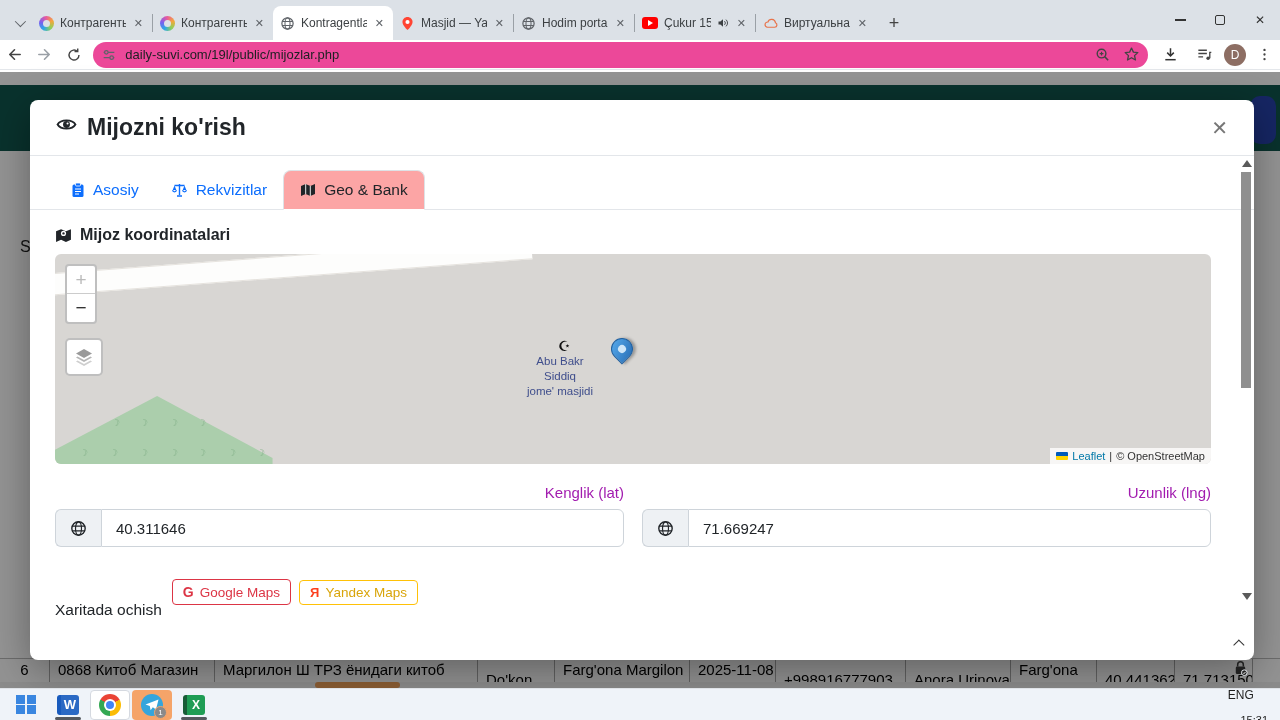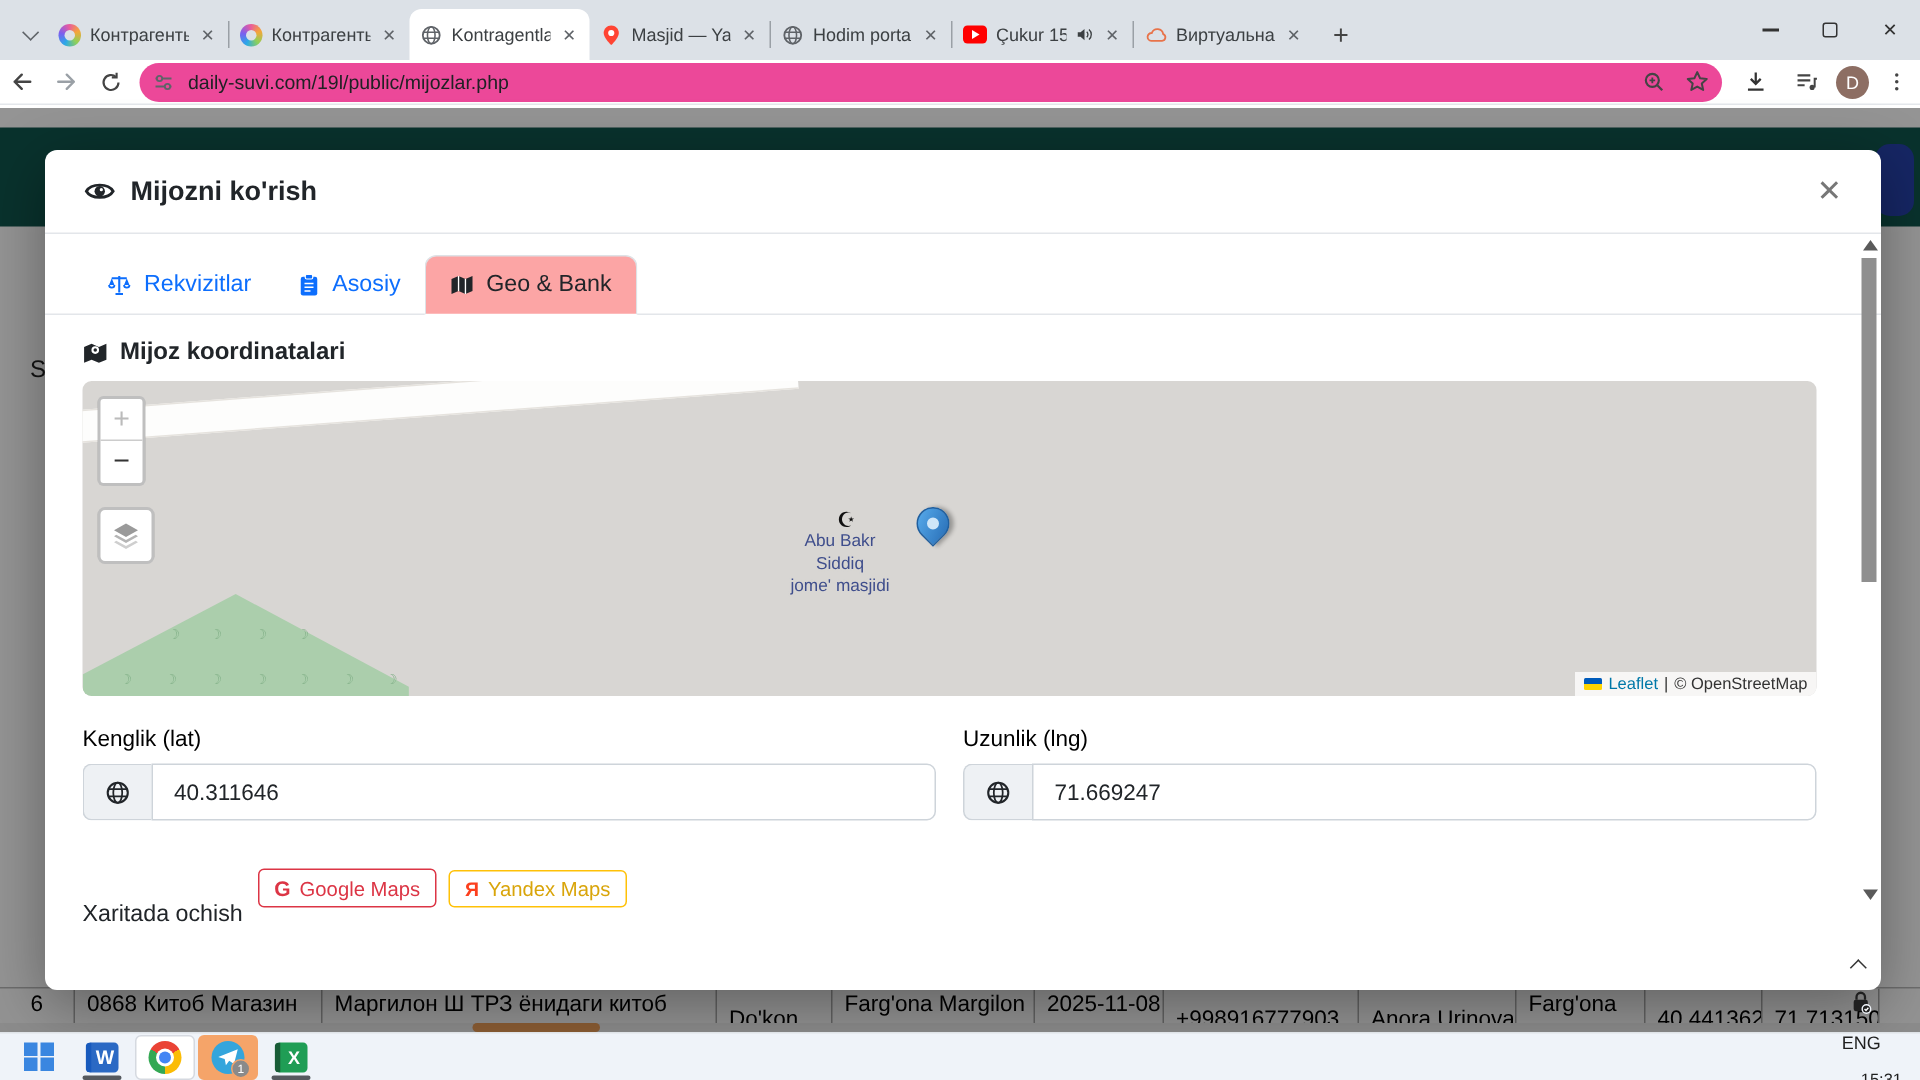--- a/index.html
+++ b/index.html
@@ -42,21 +42,21 @@
   .bg-row { position:absolute; left:0; top:586px; width:1280px; height:28px; background:#fdfdfd; display:flex; font-size:15px; color:#000; border-top:1px solid #bbb; overflow:hidden; }
   .bg-cell { border-right:1px solid #aaa; padding:2px 8px 0 8px; white-space:nowrap; overflow:hidden; flex:none; }
   .bg-cell.low { padding-top:12px; }
   .hscroll { position:absolute; left:0; top:610px; width:1280px; height:6px; background:#f1f1f1; }
   .hthumb { position:absolute; left:315px; top:0; width:85px; height:6px; background:#f0a05a; border-radius:3px; }
   .overlay { position:absolute; inset:0; background:rgba(0,0,0,0.42); }
 
   
   .modal { position:absolute; left:30px; top:100px; width:1224px; height:560px; background:#fff; border-radius:8px; box-shadow:0 10px 40px rgba(0,0,0,.35); overflow:hidden; }
   .m-header { height:56px; display:flex; align-items:center; padding:0 26px; border-bottom:1px solid #e3e6ea; }
-  .m-title { display:flex; align-items:flex-start; gap:10px; font-size:18px; font-weight:bold; color:#212529; }
+  .m-title { display:flex; align-items:flex-start; gap:10px; font-size:23px; font-weight:bold; color:#212529; }
   .m-close { margin-left:auto; font-size:20px; color:#777; font-weight:400; cursor:pointer; }
 
   .m-tabs { display:flex; align-items:flex-end; padding:14px 25px 0 25px; border-bottom:1px solid #e3e6ea; }
   .m-tab { display:flex; align-items:center; gap:8px; font-size:15.5px; padding:10px 16px; color:#0d6efd; cursor:pointer; }
   .m-tab.active { color:#212529; background:#fca5a5; border:1px solid #dee2e6; border-bottom:1px solid #fff; border-radius:8px 8px 0 0; margin-bottom:-1px; }
 
   .m-body { padding:16px 43px 0 25px; position:relative; }
   .sec-title { display:flex; align-items:center; gap:8px; font-size:16px; font-weight:bold; color:#212529; }
 
   
@@ -72,21 +72,21 @@
   .mosque { position:absolute; left:503px; top:84px; font-size:14px; color:#111; }
   .leaflet-pin { position:absolute; left:556px; top:84px; width:22px; height:22px; background:linear-gradient(160deg,#56a9ea,#2a70b8); border:1px solid #205f9e; border-radius:50% 50% 50% 0; transform:rotate(-45deg); box-shadow:2px 2px 3px rgba(0,0,0,.3); }
   .leaflet-pin::after { content:""; position:absolute; left:6px; top:6px; width:8px; height:8px; background:#cfe6f8; border-radius:50%; }
   .attrib { position:absolute; right:0; bottom:0; background:rgba(255,255,255,.78); padding:2px 6px; font-size:11px; color:#333; display:flex; align-items:center; gap:4px; }
   .ua-flag { width:12px; height:8px; display:inline-block; background:linear-gradient(#005bbb 0 50%, #ffd500 50% 100%); border-radius:1px; }
   .lf-link { color:#0078a8; }
 
   
   .fields { display:flex; gap:18px; margin-top:20px; }
   .fcol { flex:1; }
-  .flabel { font-size:15px; color:#000000; margin-bottom:8px; }
+  .flabel { font-size:15px; color:#a21caf; margin-bottom:8px;text-align:right; }
   .igroup { display:flex; height:38px; }
   .iprefix { width:46px; background:#eef1f4; border:1px solid #ced4da; border-right:none; border-radius:6px 0 0 6px; display:flex; align-items:center; justify-content:center; }
   .ifield { flex:1; border:1px solid #ced4da; border-radius:0 6px 6px 0; font-size:15px; color:#212529; padding:0 14px; font-family:"Liberation Sans",sans-serif; background:#fff; outline:none; }
 
   .openrow { display:flex; align-items:center; gap:8px; margin-top:18px; }
   .openlbl { font-size:15.5px; color:#212529; margin-right:2px;margin-top:36px; }
   .mapbtn { display:flex; align-items:center; gap:6px; font-size:13.5px; padding:4px 10px; border-radius:4px; background:#fff; cursor:pointer; }
   .gbtn { border:1px solid #dc3545; color:#dc3545; }
   .gbtn .glyph { font-weight:bold; font-size:14px; }
   .ybtn { border:1px solid #ffc107; color:#d9a50a; }
@@ -293,34 +293,34 @@
           <circle cx="10" cy="10" r="3.3" fill="#212529"></circle>
           <circle cx="11" cy="9" r="1" fill="#fff"></circle>
         </svg>
       <span>Mijozni ko'rish</span>
     </div>
     <span class="m-close">✕</span>
   </div>
 
   <div class="m-tabs">
     <div class="m-tab">
+      <svg width="14" height="16" viewBox="0 0 14 16">
+          <rect x="1.5" y="2.5" width="11" height="12.5" rx="1.5" fill="#0d6efd"></rect>
+          <rect x="4.5" y="1" width="5" height="3" rx="1" fill="#0d6efd" stroke="#fff" stroke-width="0.8"></rect>
+          <path d="M4 7 h6 M4 9.5 h6 M4 12 h4" stroke="#fff" stroke-width="1"></path>
+        </svg>
+      <span>Asosiy</span>
+    </div>
+    <div class="m-tab">
       <svg width="17" height="16" viewBox="0 0 17 16">
           <path d="M8.5 2 v11 M3.5 3.5 h10 M6 14 h5" stroke="#0d6efd" stroke-width="1.4" fill="none"></path>
           <path d="M3.5 3.5 L1.7 8 h3.6 Z M13.5 3.5 L11.7 8 h3.6 Z" fill="#0d6efd"></path>
           <path d="M1.7 8 a1.8 1.8 0 0 0 3.6 0 M11.7 8 a1.8 1.8 0 0 0 3.6 0" fill="none" stroke="#0d6efd" stroke-width="1.2"></path>
         </svg>
       <span>Rekvizitlar</span>
-    </div>
-    <div class="m-tab">
-      <svg width="14" height="16" viewBox="0 0 14 16">
-          <rect x="1.5" y="2.5" width="11" height="12.5" rx="1.5" fill="#0d6efd"></rect>
-          <rect x="4.5" y="1" width="5" height="3" rx="1" fill="#0d6efd" stroke="#fff" stroke-width="0.8"></rect>
-          <path d="M4 7 h6 M4 9.5 h6 M4 12 h4" stroke="#fff" stroke-width="1"></path>
-        </svg>
-      <span>Asosiy</span>
     </div>
     <div class="m-tab active">
       <svg width="16" height="16" viewBox="0 0 16 16">
           <path d="M1 4 L5.7 2 L10.3 4 L15 2 V12 L10.3 14 L5.7 12 L1 14 Z" fill="#212529"></path>
           <path d="M5.7 2 V12 M10.3 4 V14" stroke="#fff" stroke-width="0.9"></path>
         </svg>
       <span>Geo &amp; Bank</span>
     </div>
   </div>
 

